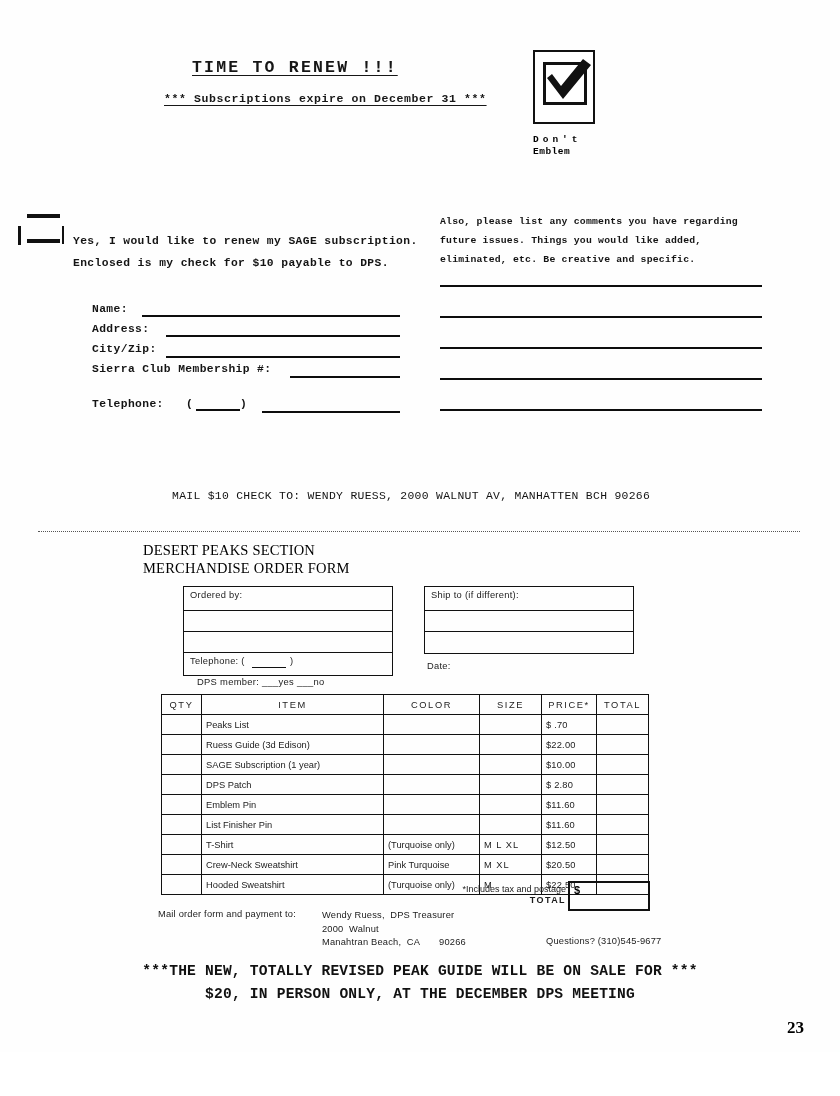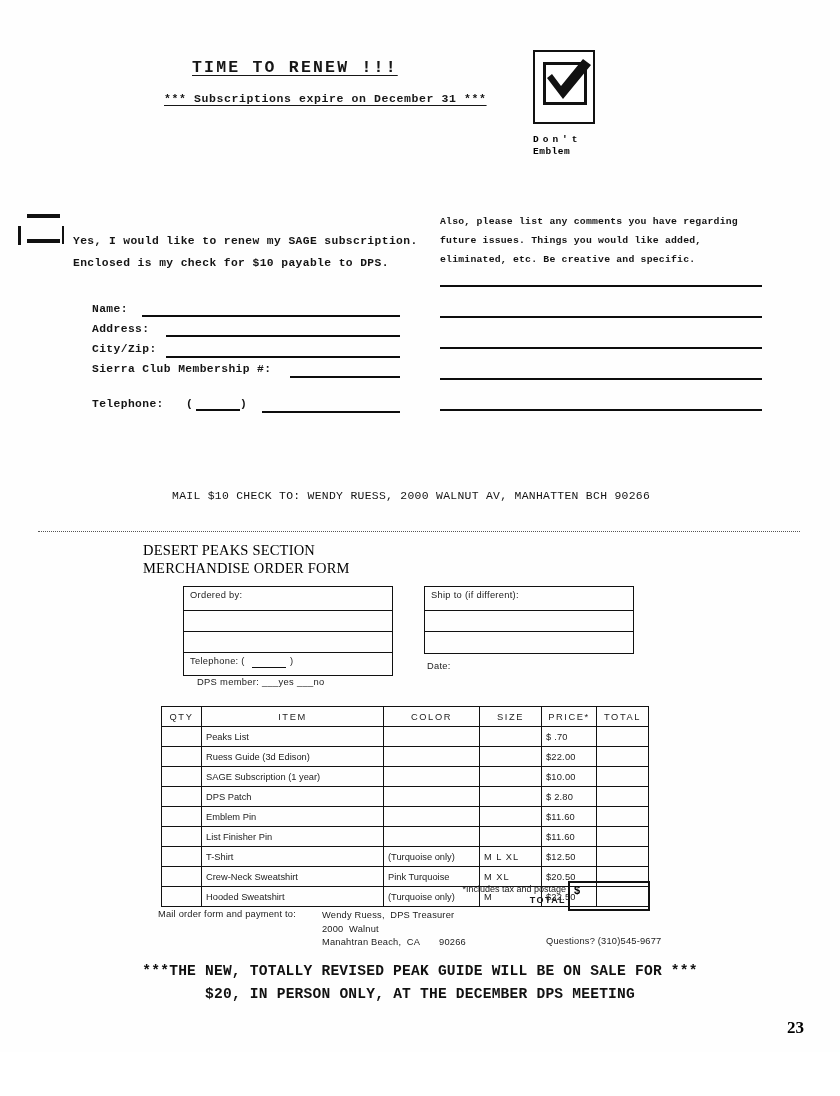--- a/index.html
+++ b/index.html
@@ -205,21 +205,20 @@
   #merch-table {
     position: absolute;
     left: 161px;
     top: 694px;
     width: 487px;
     border-collapse: collapse;
     font-family: "Liberation Sans", sans-serif;
     font-size: 9.3px;
     color: #1b1b1b;
     table-layout: fixed;
-    margin-top: 12px;
   }
   #merch-table th, #merch-table td {
     border: 1.4px solid #111;
     height: 19px;
     padding: 0 4px;
     text-align: left;
     font-weight: normal;
     vertical-align: middle;
     overflow: hidden;
     white-space: nowrap;

